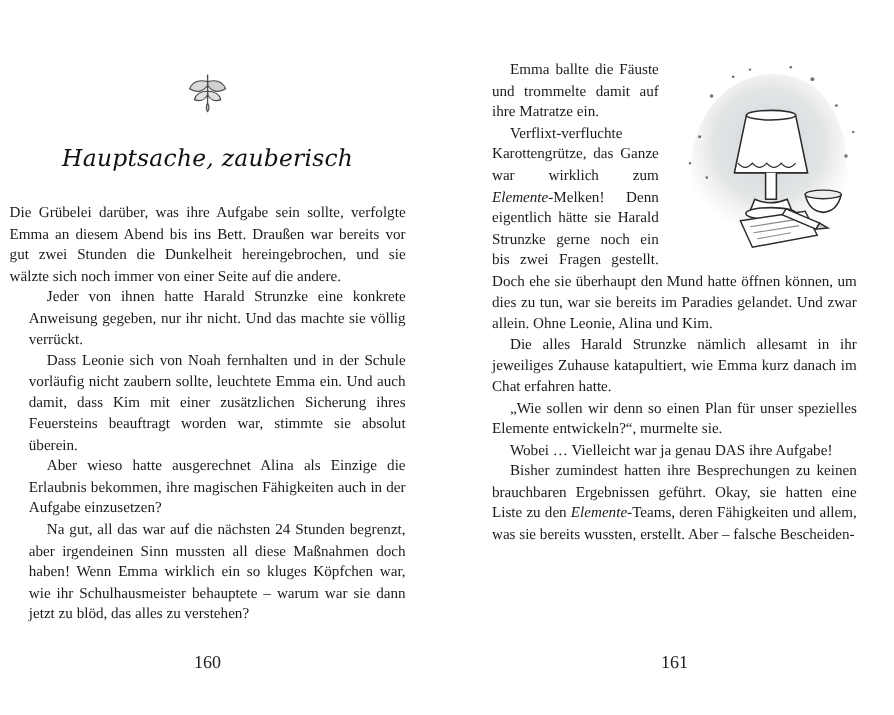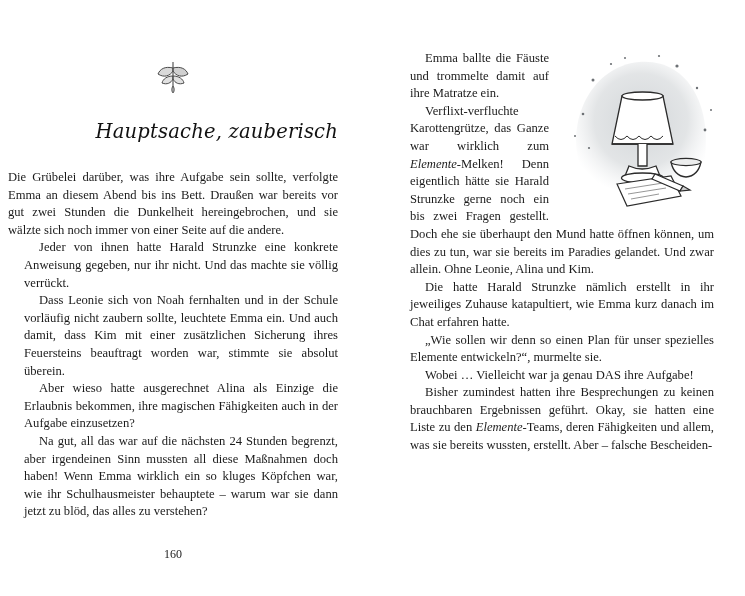--- a/index.html
+++ b/index.html
@@ -42,21 +42,21 @@
   }
   .chapter-ornament svg {
     display: block;
     margin: 0 auto;
   }
   .chapter-title {
     font-family: "DejaVu Serif", serif;
     font-style: italic;
     font-size: 19.5px;
     font-weight: 400;
-    text-align: right;
+    text-align: center;
     letter-spacing: .2px;
     margin: 0 0 26px 0;
     color: #111;
   }
 
   
   .body-col p {
     margin: 0;
     font-size: 12.6px;
     line-height: 17.6px;
@@ -91,21 +91,21 @@
   }
   .right-flow p.indent { text-indent: 15px; }
 
   
   .folio {
     position: absolute;
     bottom: 34px;
     width: 100%;
     left: 0;
     text-align: center;
-    font-size: 12px;
+    font-size: 15px;
     color: #222;
     font-family: "Liberation Serif", serif;
   }
   .page-left .folio { padding-right: 26px; box-sizing: border-box; }
   .page-right .folio { padding-left: 8px; box-sizing: border-box; }
 </style>
 </head>
 <body>
 
 <div class="spread">
@@ -202,21 +202,22 @@
         <g stroke="#2b2b2b" stroke-width="1.2" fill="#ffffff">
           <path d="M96 130 L124 142 L121 147 L93 135 Z"></path>
           <path d="M124 142 L131 146 L121 147 Z" fill="#cfcfcf"></path>
         </g>
       </svg>
     </div>
 
     <div class="right-flow">
       <p class="indent">Emma ballte die Fäuste und trommelte damit auf ihre Matratze ein.</p>
       <p class="indent">Verflixt-verfluchte Karottengrütze, das Ganze war wirklich zum <em>Elemente</em>-Melken! Denn eigentlich hätte sie Harald Strunzke gerne noch ein bis zwei Fragen gestellt. Doch ehe sie überhaupt den Mund hatte öffnen können, um dies zu tun, war sie bereits im Paradies gelandet. Und zwar allein. Ohne Leonie, Alina und Kim.</p>
-      <p class="indent">Die hatte Harald Strunzke nämlich erstellt in ihr jeweiliges Zuhause katapultiert, wie Emma kurz danach im Chat erfahren hatte.</p>
+      <p class="indent">Die alles Harald Strunzke nämlich allesamt in ihr jeweiliges Zuhause katapultiert, wie Emma kurz danach im Chat erfahren hatte.</p>
       <p class="indent">„Wie sollen wir denn so einen Plan für unser spezielles Elemente entwickeln?“, murmelte sie.</p>
       <p class="indent">Wobei … Vielleicht war ja genau DAS ihre Aufgabe!</p>
       <p class="indent">Bisher zumindest hatten ihre Besprechungen zu keinen brauchbaren Ergebnissen geführt. Okay, sie hatten eine Liste zu den <em>Elemente</em>-Teams, deren Fähigkeiten und allem, was sie bereits wussten, erstellt. Aber – falsche Bescheiden-</p>
     </div>
 
+    <div class="folio">161</div>
   </div>
 
 </div>
 
 </body></html>

